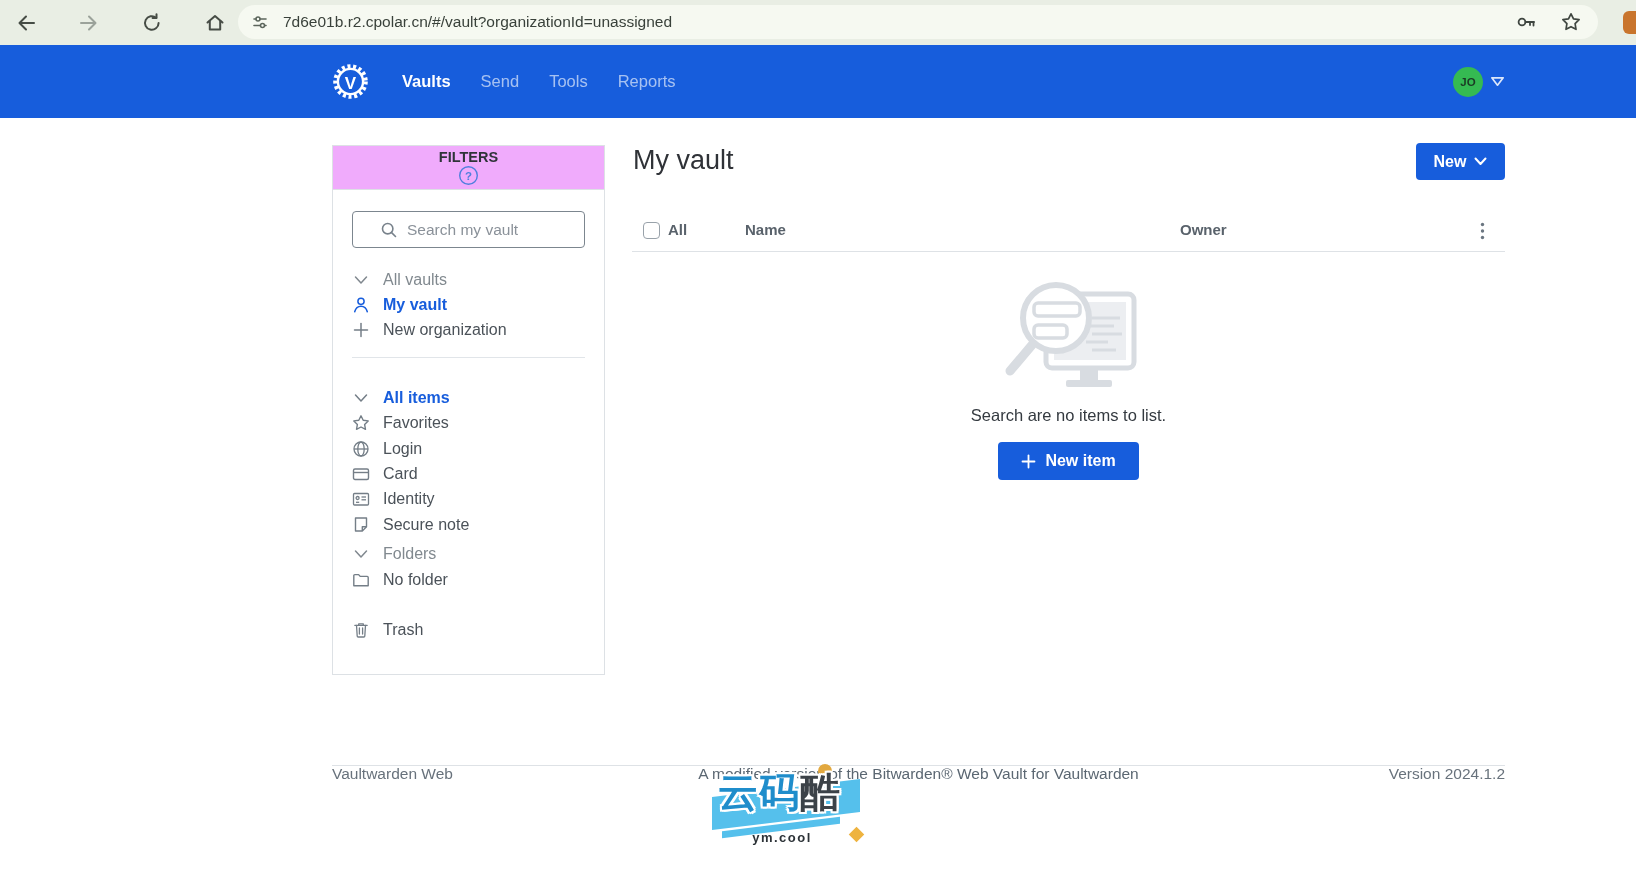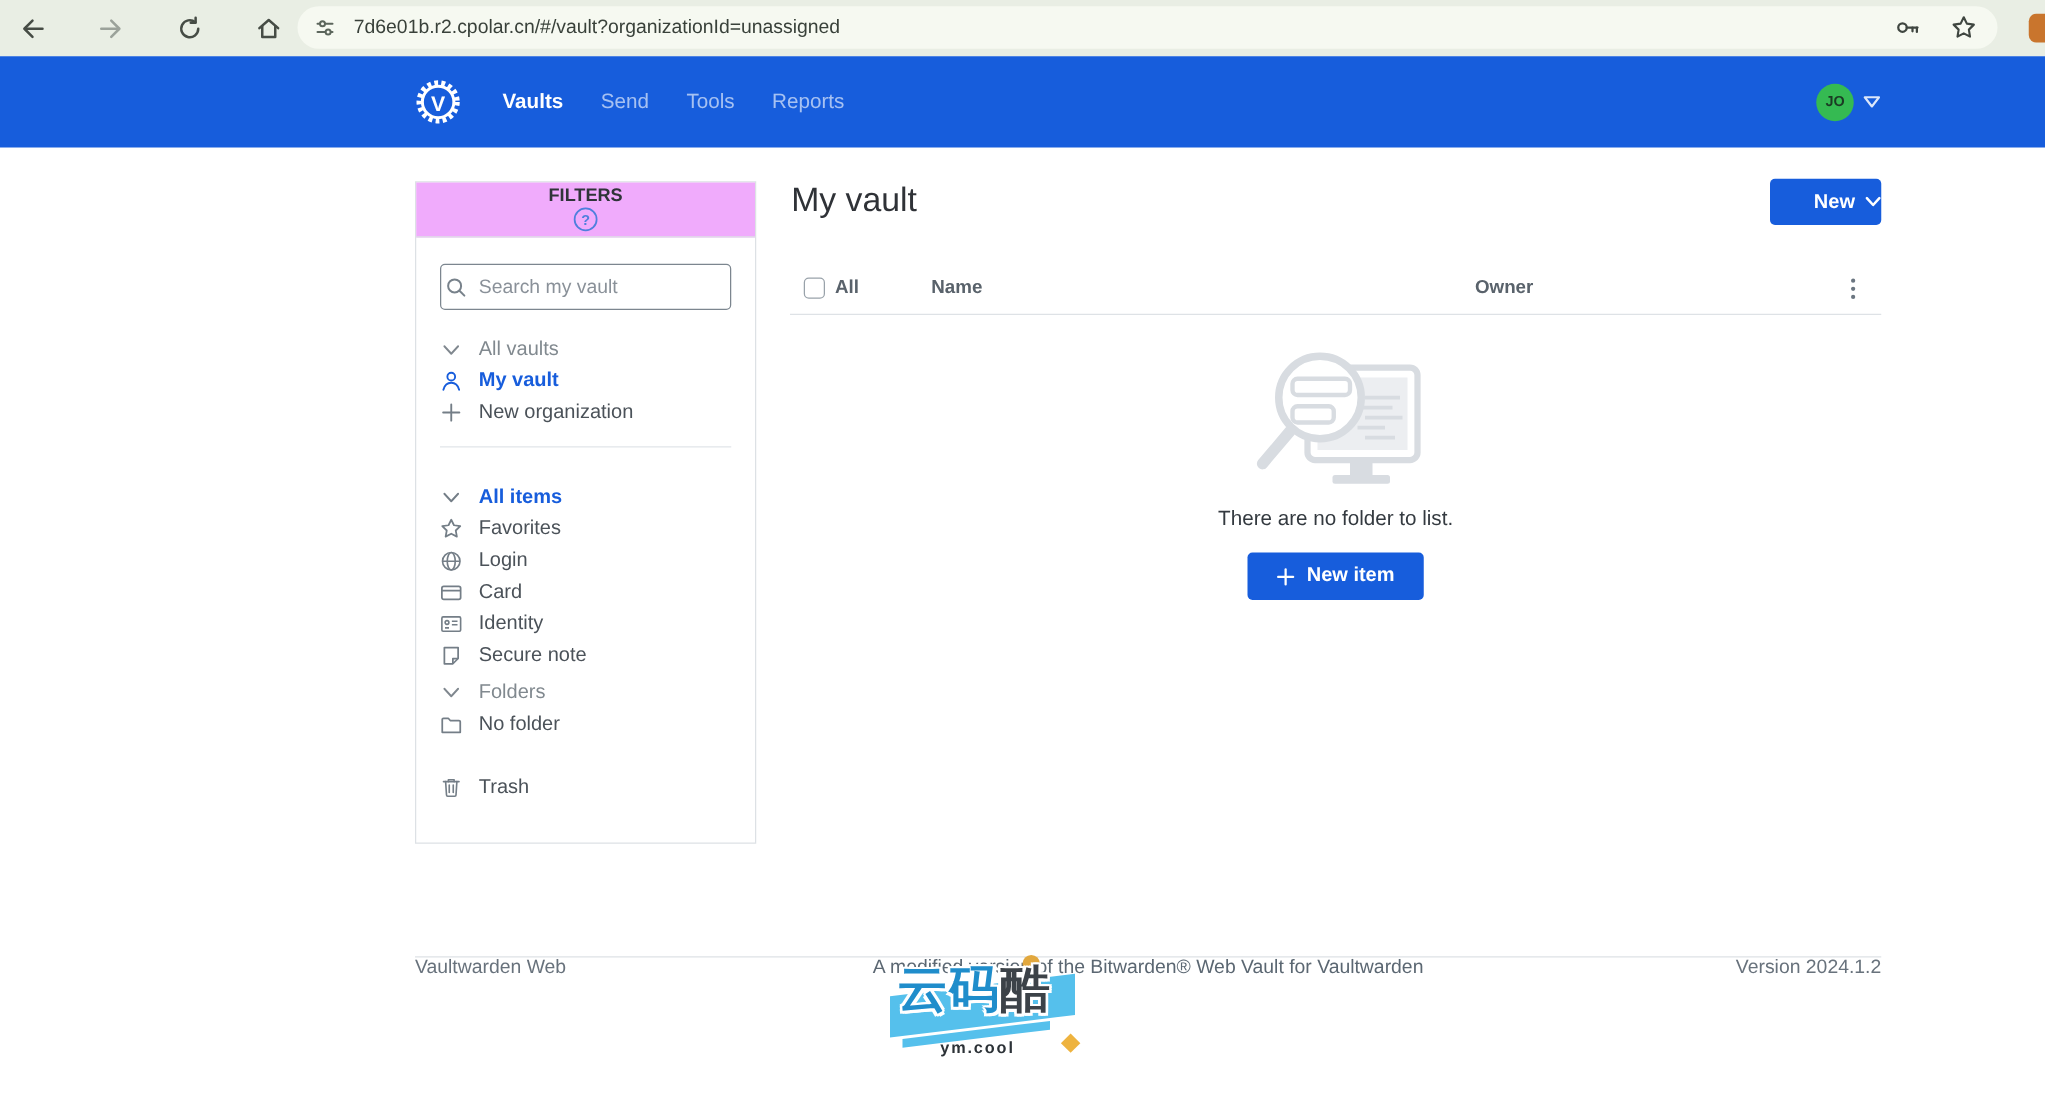--- a/index.html
+++ b/index.html
@@ -33,39 +33,39 @@
             font-size:11.5px; font-weight:bold; display:flex; align-items:center; justify-content:center; }
 
   
   .filters { position:absolute; left:332px; top:145px; width:273px; background:#fff; border:1px solid #dde1e5; }
   .filters-header { height:44px; background:#f0abfc; border-bottom:1px solid #dde1e5;
                     display:flex; align-items:center; justify-content:center; padding:0 15px;flex-direction:column; }
   .filters-title { font-size:14.5px; font-weight:bold; color:#2f3439; }
   .help { cursor:pointer; }
   .filters-body { padding:21px 19px 31px; }
   .searchbox { display:flex; align-items:center; gap:9px; border:1px solid #7c868f; border-radius:4px;
-               height:37px; padding:0 3px; background:#fff; }
+               height:37px; padding:0 27px; background:#fff; }
   .searchbox input { border:none; outline:none; flex:1; font-size:15.5px; color:#3c434a; background:transparent;
                      font-family:"Liberation Sans","DejaVu Sans",sans-serif; min-width:0; }
   .searchbox input::placeholder { color:#8a9199; }
   .group1 { margin-top:19px; }
   .group2 { margin-top:27px; }
   .group3 { margin-top:4px; }
   .trash-row { margin-top:25px; }
   .row { display:flex; align-items:center; gap:13px; height:25.4px; font-size:16px; color:#4b5259; cursor:pointer; }
   .row .ic { width:18px; display:flex; justify-content:center; flex:none; }
   .muted { color:#81898f; }
   .active-link { color:#175ddc; font-weight:bold; }
   .divider { border-top:1px solid #e1e5e9; margin-top:14px; }
 
   
   .page-title { position:absolute; left:633px; top:145px; font-size:27px; font-weight:400; color:#2f3237; }
   .new-btn { position:absolute; left:1416px; top:143px; width:89px; height:37px; background:#175ddc; border:none;
              border-radius:4px; color:#fff; font-size:16px; font-weight:bold; display:flex; align-items:center;
-             justify-content:flex-end; gap:8px; cursor:pointer; font-family:inherit; }
+             justify-content:center; gap:8px; cursor:pointer; font-family:inherit; }
   .table-head { position:absolute; left:632px; top:211px; width:873px; height:41px; border-bottom:1px solid #dee2e6; }
   .cb { position:absolute; left:11px; top:11px; width:17px; height:17px; border:1px solid #99a2aa;
         border-radius:4px; background:#fff; cursor:pointer; }
   .th { position:absolute; top:10px; font-size:15px; font-weight:bold; color:#59626b; }
   .th-all { left:36px; } .th-name { left:113px; } .th-owner { left:548px; }
   .kebab { position:absolute; right:20px; top:11px; cursor:pointer; }
 
   .empty { position:absolute; left:632px; top:272px; width:873px; text-align:center; }
   .empty svg { margin:0 auto; }
   .empty-msg { margin-top:12px; font-size:16.5px; color:#343a40; }
@@ -349,21 +349,21 @@
     <line x1="98" y1="62" x2="128" y2="62" stroke="#d8dce1" stroke-width="3"></line>
     <line x1="92" y1="70" x2="114" y2="70" stroke="#d8dce1" stroke-width="3"></line>
     <line x1="98" y1="78" x2="122" y2="78" stroke="#d8dce1" stroke-width="3"></line>
     <rect x="86" y="96" width="18" height="12" fill="#d8dce1"></rect>
     <rect x="72" y="108" width="46" height="7" rx="2" fill="#d8dce1"></rect>
     <circle cx="62" cy="46" r="33" fill="#ffffff" stroke="#d8dce1" stroke-width="6"></circle>
     <rect x="40" y="31" width="46" height="13" rx="4" fill="#ffffff" stroke="#d8dce1" stroke-width="3.5"></rect>
     <rect x="40" y="53" width="33" height="13" rx="4" fill="#ffffff" stroke="#d8dce1" stroke-width="3.5"></rect>
     <line x1="38" y1="73" x2="16" y2="99" stroke="#d8dce1" stroke-width="9" stroke-linecap="round"></line>
   </svg>
-  <div class="empty-msg">There are no folder to list.</div>
+  <div class="empty-msg">Search are no items to list.</div>
   <button class="newitem-btn">
     <svg width="15" height="15" viewBox="0 0 15 15" fill="none" stroke="#ffffff" stroke-width="1.8" stroke-linecap="round">
         <line x1="7.5" y1="1.5" x2="7.5" y2="13.5"></line>
         <line x1="1.5" y1="7.5" x2="13.5" y2="7.5"></line>
       </svg>
     <span>New item</span>
   </button>
 </div>
 
 <div class="footer-hr"></div>

